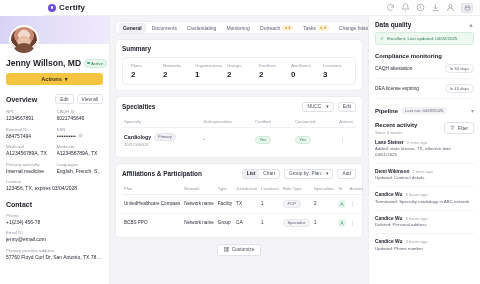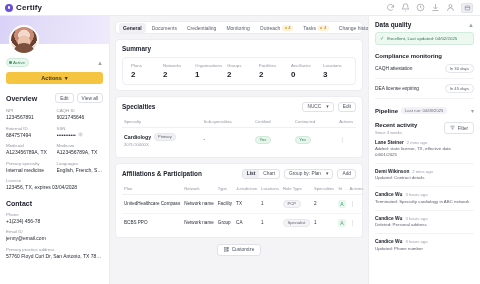--- a/index.html
+++ b/index.html
@@ -12,20 +12,21 @@
   }
   .app { width: 480px; height: 284px; display: flex; flex-direction: column; background:#ffffff; }
 
   
   .topbar {
     height: 16px; flex: 0 0 16px;
     background: #ffffff;
     display: flex; align-items: center;
     padding: 0 5px;
     border-bottom: 1px solid #ececf1;
+    margin-left: 43px;
   }
   .brand { display:flex; align-items:center; gap:3px; }
   .brand-mark {
     width: 8px; height: 8px; border-radius: 50%;
     background: #6b4fd8; position: relative;
   }
   .brand-mark::after {
     content:""; position:absolute; left:2.6px; top:2.6px;
     width:2.8px; height:2.8px; border-radius:50%; background:#ffffff;
   }
@@ -293,20 +294,21 @@
   <div class="body">
 
     <div class="leftcol">
       <div class="banner">
         <div class="avatar-wrap">
           <div class="avatar"></div>
         </div>
       </div>
 
       <div class="name-row">
+        <span class="pname">Jenny Willson, MD</span>
         <span class="chip-active">
           <span class="dot-green"></span>
           <span>Active</span>
         </span>
         <span class="caret-up">▲</span>
       </div>
 
       <div class="actions-btn">
         <span>Actions</span>
         <span>▾</span>

